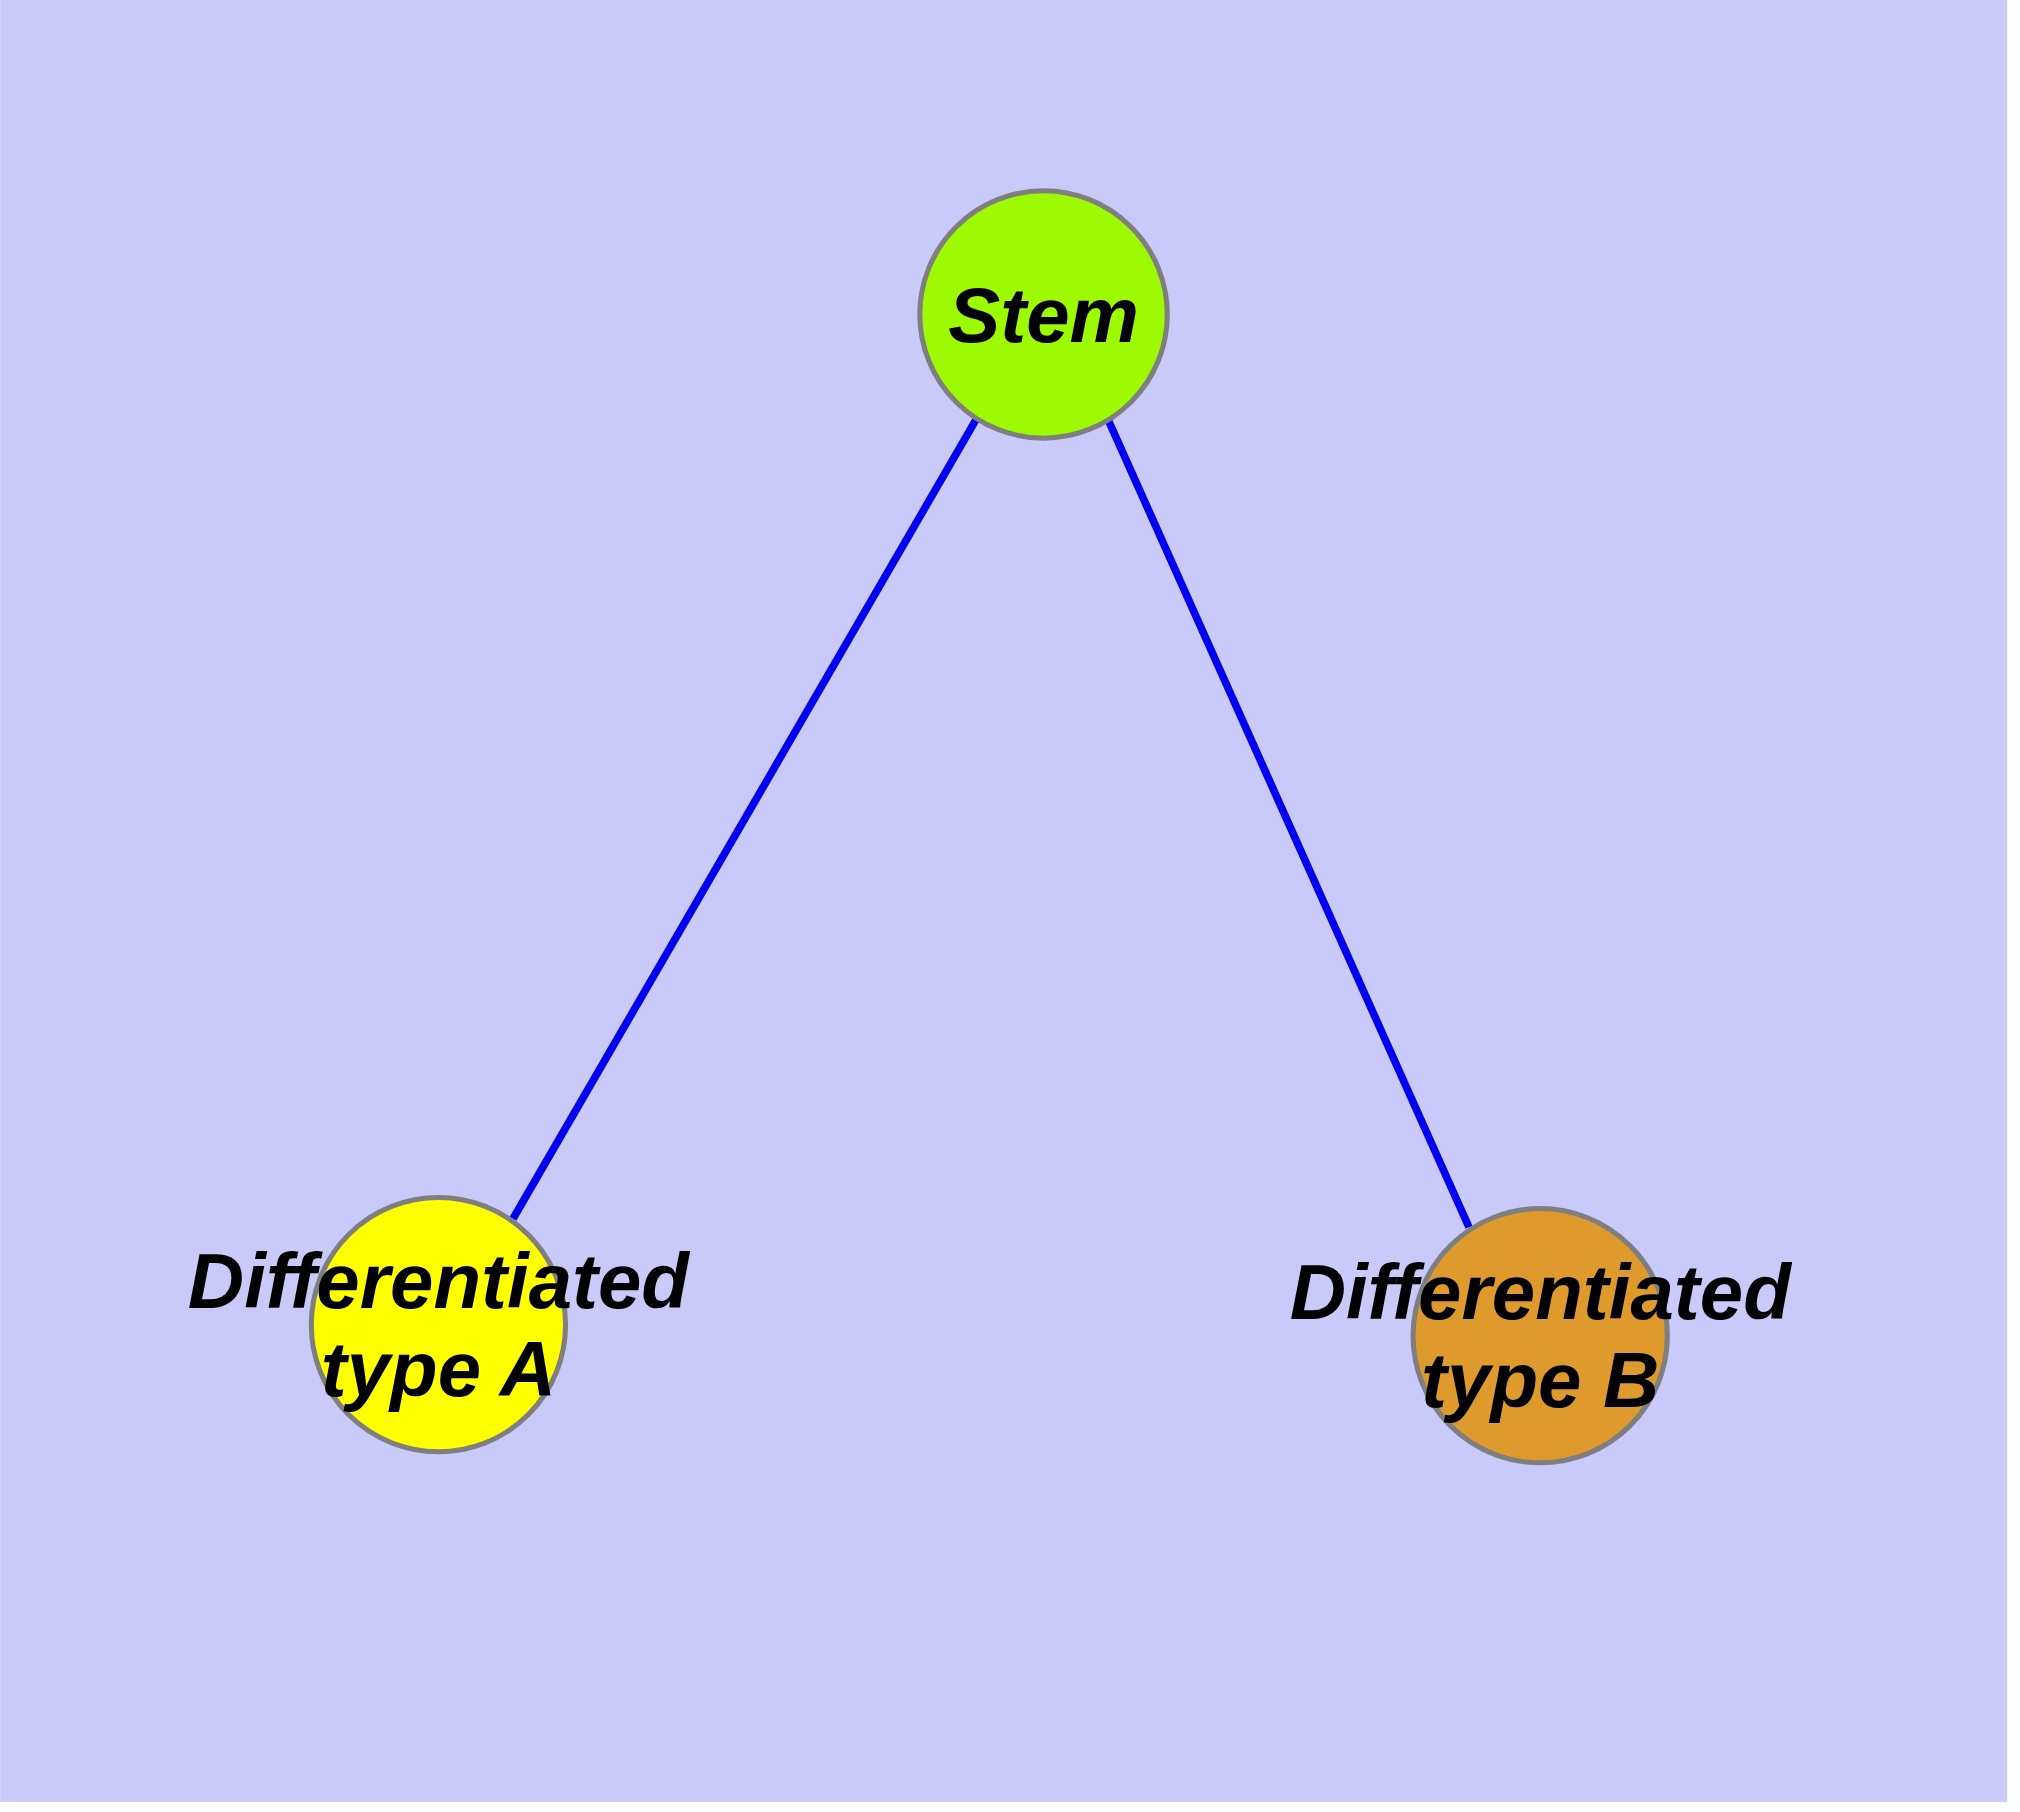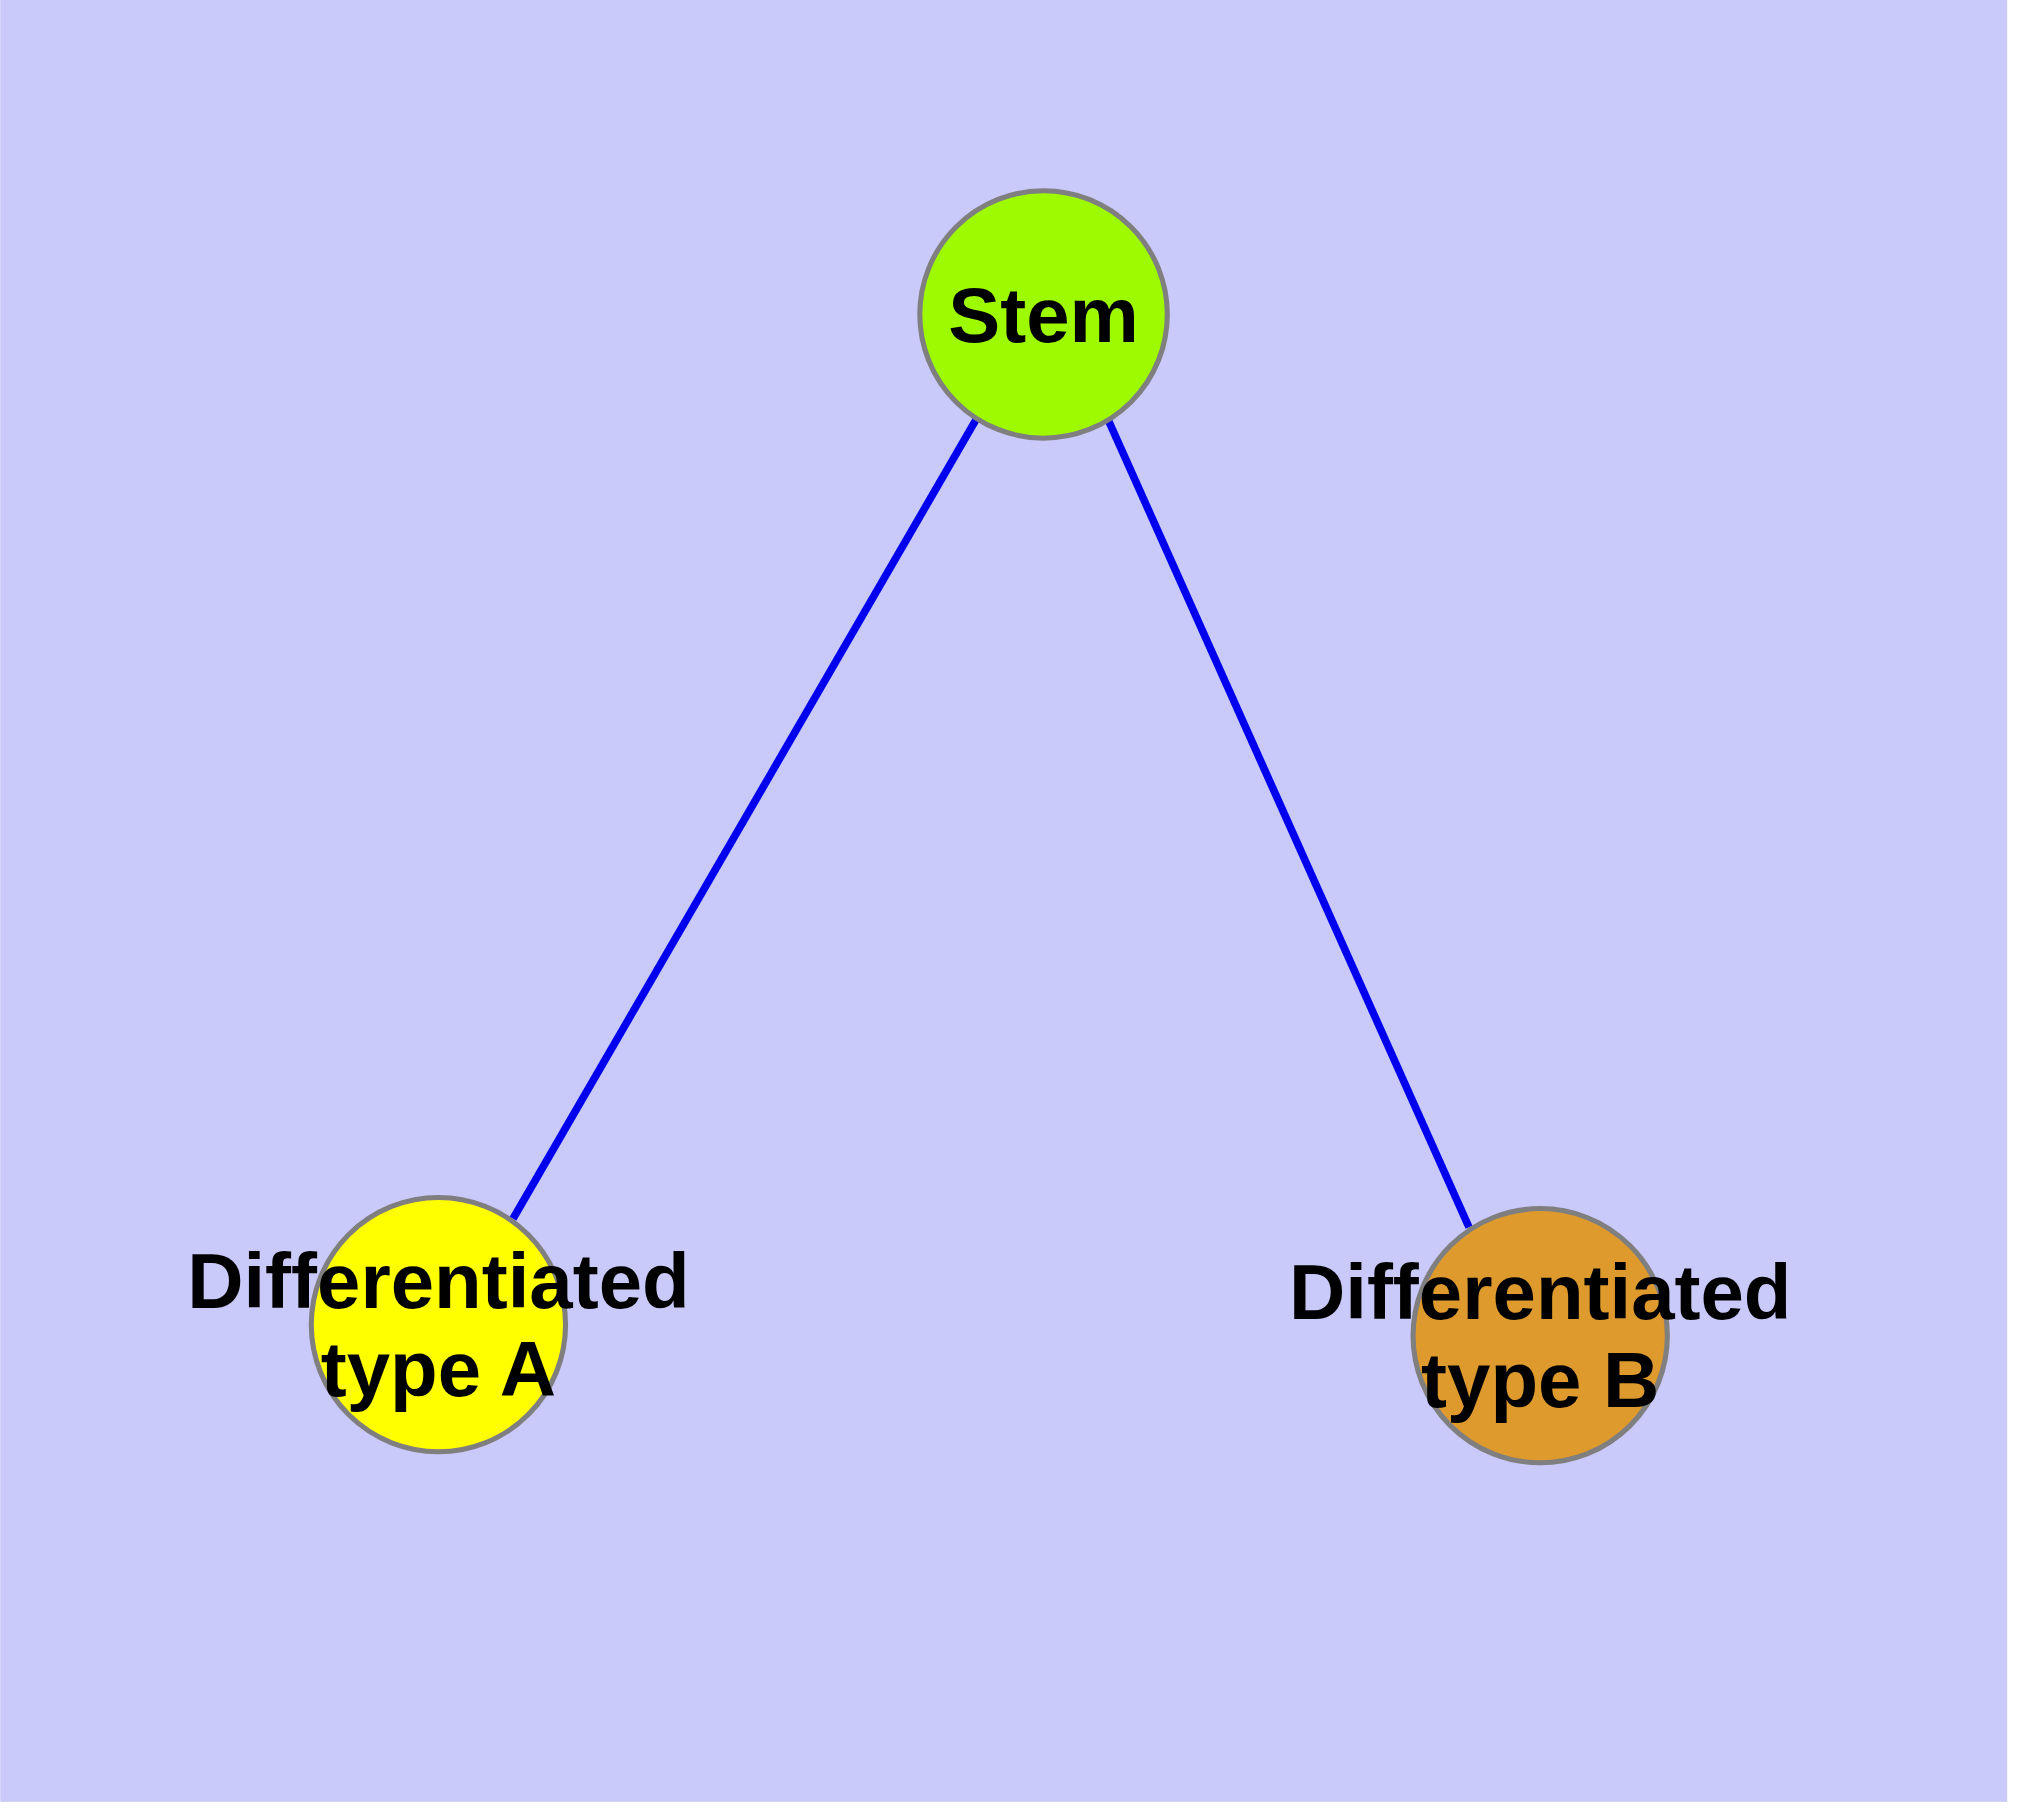--- a/index.html
+++ b/index.html
@@ -7,20 +7,21 @@
     padding: 0;
     background: #ffffff;
   }
   #canvas {
     position: relative;
     width: 2021px;
     height: 1812px;
     background: #ffffff;
     overflow: hidden;
     font-family: "Liberation Sans", sans-serif;
+    font-style: italic;
   }
   #graph-svg {
     position: absolute;
     top: 0;
     left: 0;
     width: 2021px;
     height: 1812px;
     display: block;
   }
   .node-label {

